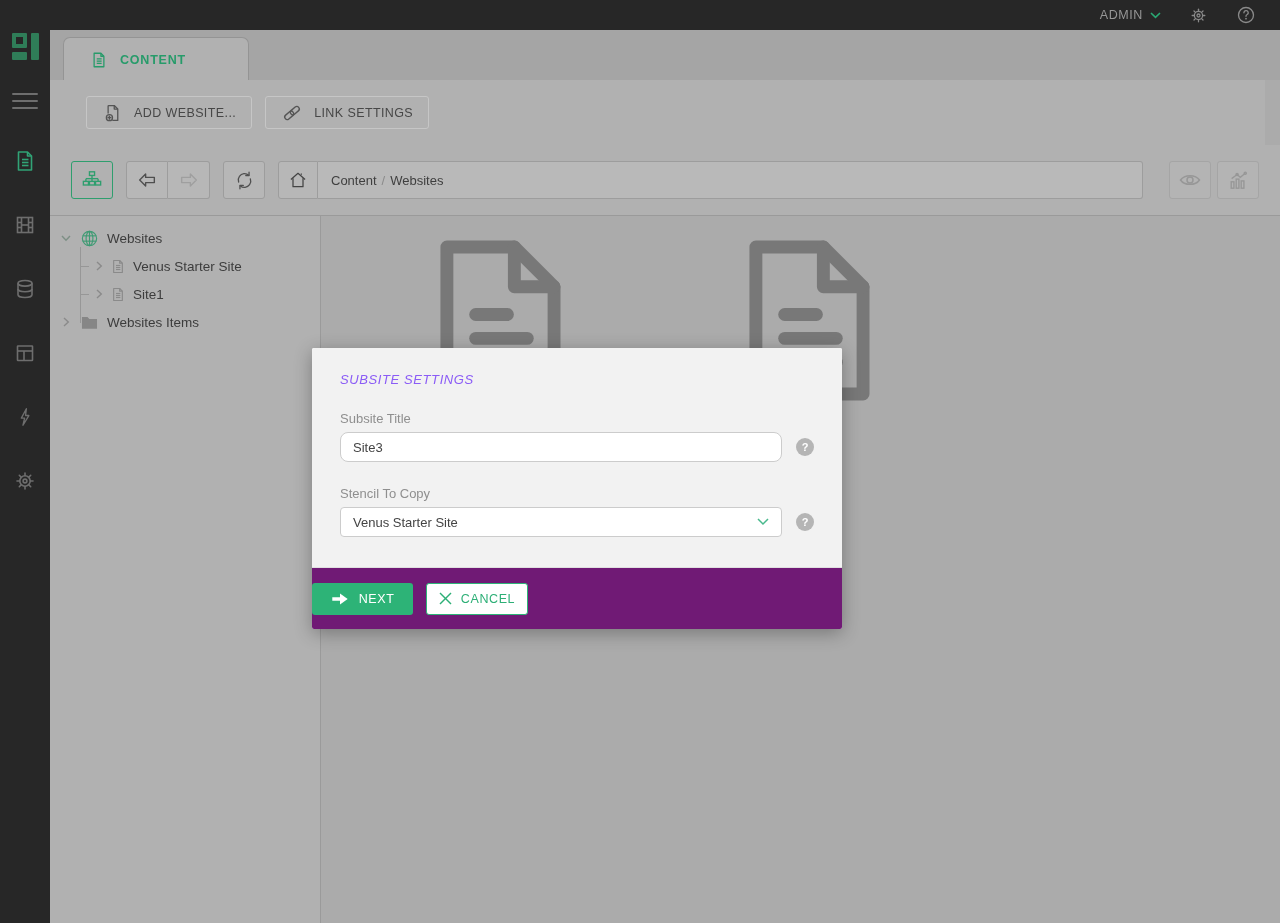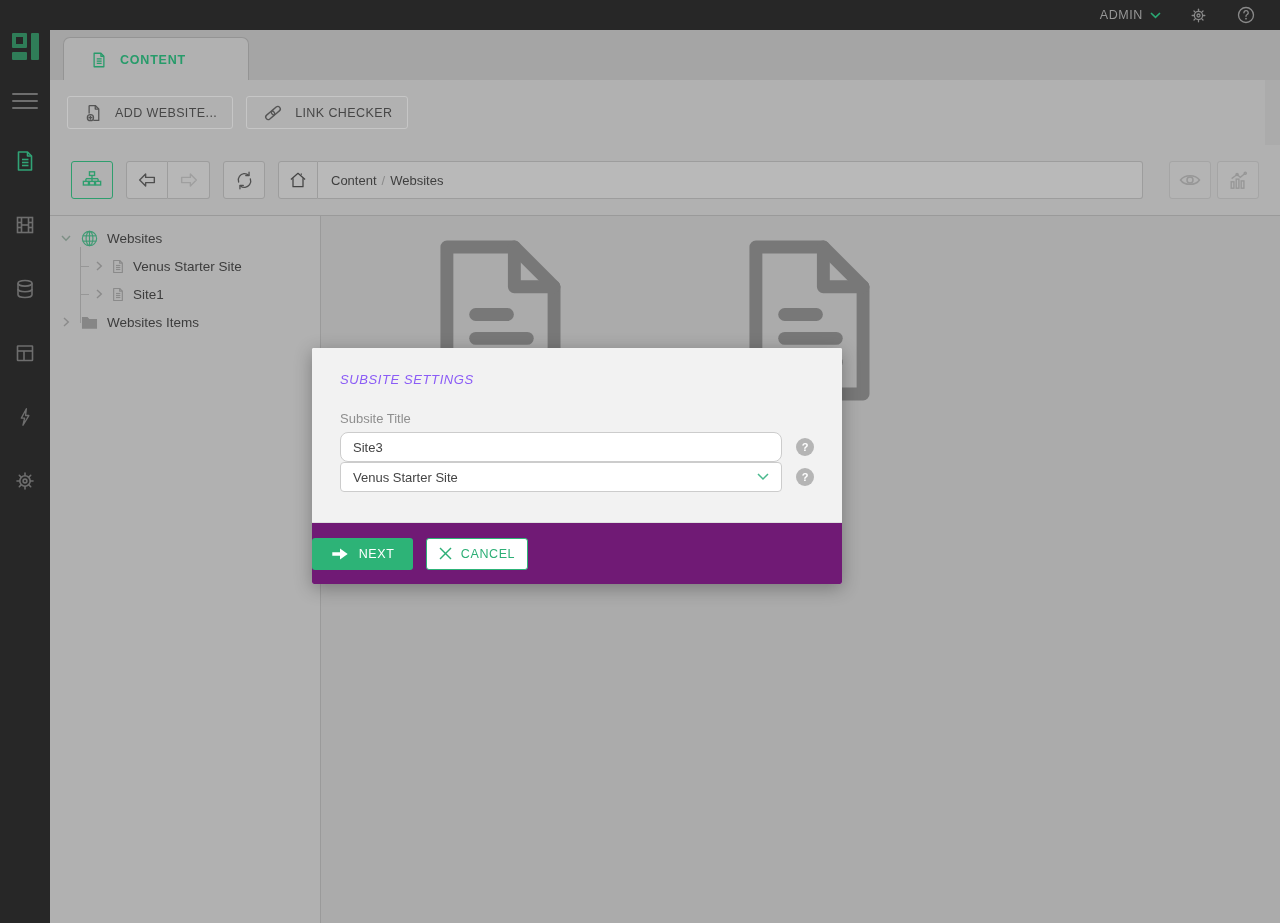--- a/index.html
+++ b/index.html
@@ -34,21 +34,21 @@
 
   
   .tabstrip { position:absolute; left:50px; top:30px; right:0; height:50px; background:#a5a5a5; z-index:5;}
   .tab { position:absolute; left:13px; top:7px; width:186px; height:44px; background:#b1b1b1;
          border:1px solid #949494; border-bottom:none; border-radius:7px 7px 0 0;
          display:flex; align-items:center; gap:12px; padding-left:26px; cursor:pointer;}
   .tab-label { color:#279b6a; font-size:12.5px; font-weight:700; letter-spacing:0.8px; }
 
   
   .toolbar1 { position:absolute; left:50px; top:80px; right:15px; height:65px; background:#b1b1b1; z-index:6;
-              display:flex; align-items:center; gap:13px; padding-left:17px; }
+              display:flex; align-items:center; gap:13px; padding-left:36px; }
   .tbtn { height:33px; border:1px solid #c6c6c6; border-radius:3px; background:transparent;
           display:flex; align-items:center; gap:11px; padding:0 15px; cursor:pointer; color:#474747;}
   .tbtn span { font-size:12.5px; letter-spacing:0.4px; color:#474747; }
   .tbtn .ticon { color:#555; }
 
   .toolbar2 { position:absolute; left:50px; top:145px; right:0; height:71px; background:#b1b1b1;
               border-bottom:1px solid #9a9a9a; display:flex; align-items:center; padding:0 21px; }
   .navbtn { width:42px; height:38px; background:#b7b7b7; border:1px solid #9d9d9d; border-radius:3px;
             display:flex; align-items:center; justify-content:center; color:#4f4f4f; cursor:pointer;}
   .navbtn.treeactive { background:transparent; border:1px solid #2f9e6e; color:#2f9e6e; }
@@ -239,21 +239,21 @@
     </svg>
     <span>ADD WEBSITE...</span>
   </button>
   <button class="tbtn">
     <svg class="ticon" width="22" height="22" viewBox="0 0 24 24" fill="none" stroke="currentColor" stroke-width="1.5">
       <g transform="rotate(-40 12 12)">
         <rect x="2.5" y="9.3" width="11" height="5.4" rx="2.7"></rect>
         <rect x="10.5" y="9.3" width="11" height="5.4" rx="2.7"></rect>
       </g>
     </svg>
-    <span>LINK CHECKER</span>
+    <span>LINK SETTINGS</span>
   </button>
 </div>
 
 <div class="toolbar2">
   <div class="navbtn treeactive">
     <svg width="22" height="20" viewBox="0 0 24 22" fill="none" stroke="currentColor" stroke-width="1.5">
       <rect x="9.2" y="2" width="5.6" height="4"></rect>
       <line x1="12" y1="6" x2="12" y2="9.5"></line>
       <line x1="5.3" y1="9.5" x2="18.7" y2="9.5"></line>
       <line x1="5.3" y1="9.5" x2="5.3" y2="12.5"></line>
@@ -405,20 +405,21 @@
 
   <div class="m-body">
     <div class="m-section">SUBSITE SETTINGS</div>
 
     <div class="f-label">Subsite Title</div>
     <div class="f-row">
       <input class="f-input" type="text" value="Site3" style="">
       <div class="helpdot">?</div>
     </div>
 
+    <div class="f-label">Stencil To Copy</div>
     <div class="f-row">
       <div class="f-select">
         <span class="val">Venus Starter Site</span>
         <svg width="12" height="8" viewBox="0 0 12 8">
           <polyline points="1,1 6,6 11,1" fill="none" stroke="#49b98d" stroke-width="1.5"></polyline>
         </svg>
       </div>
       <div class="helpdot">?</div>
     </div>
   </div>

